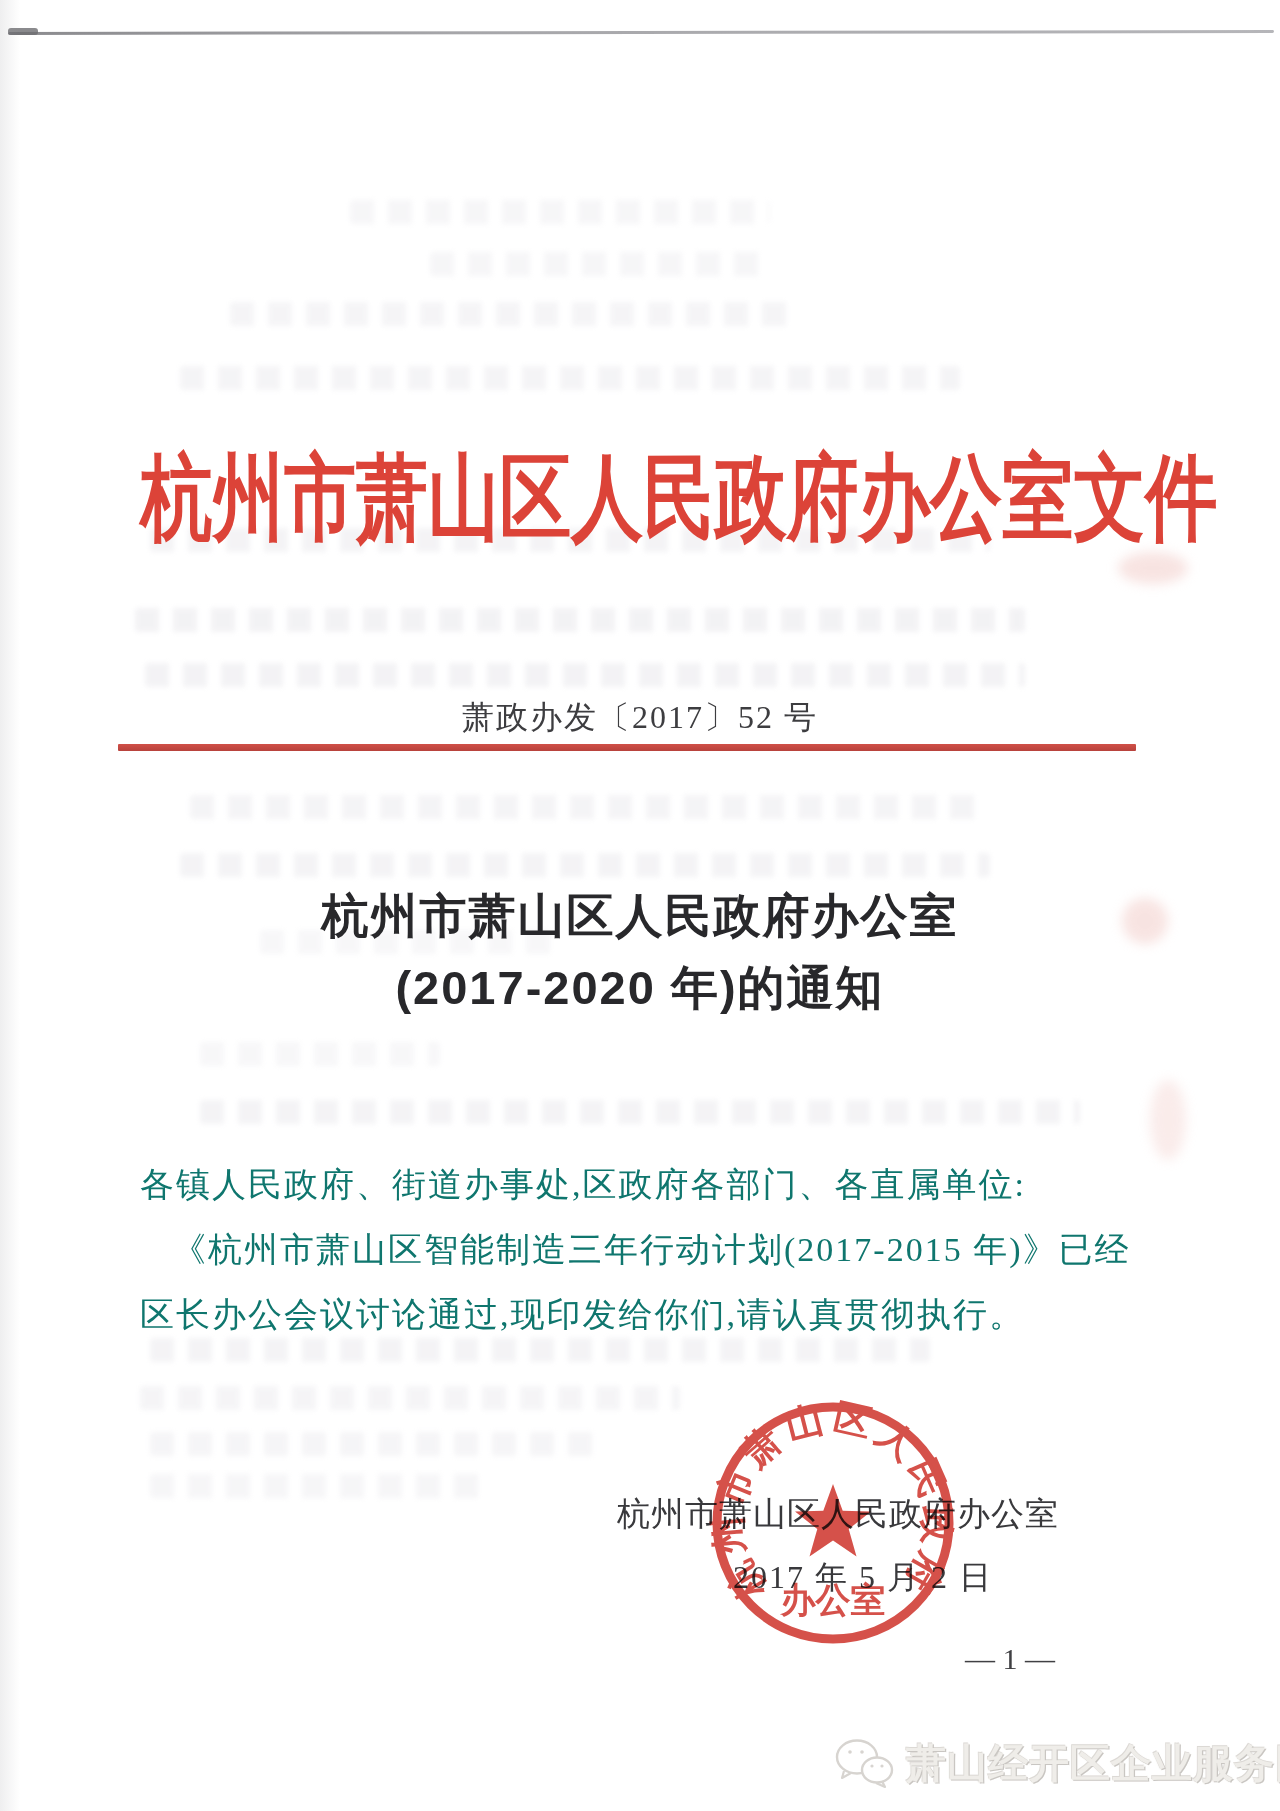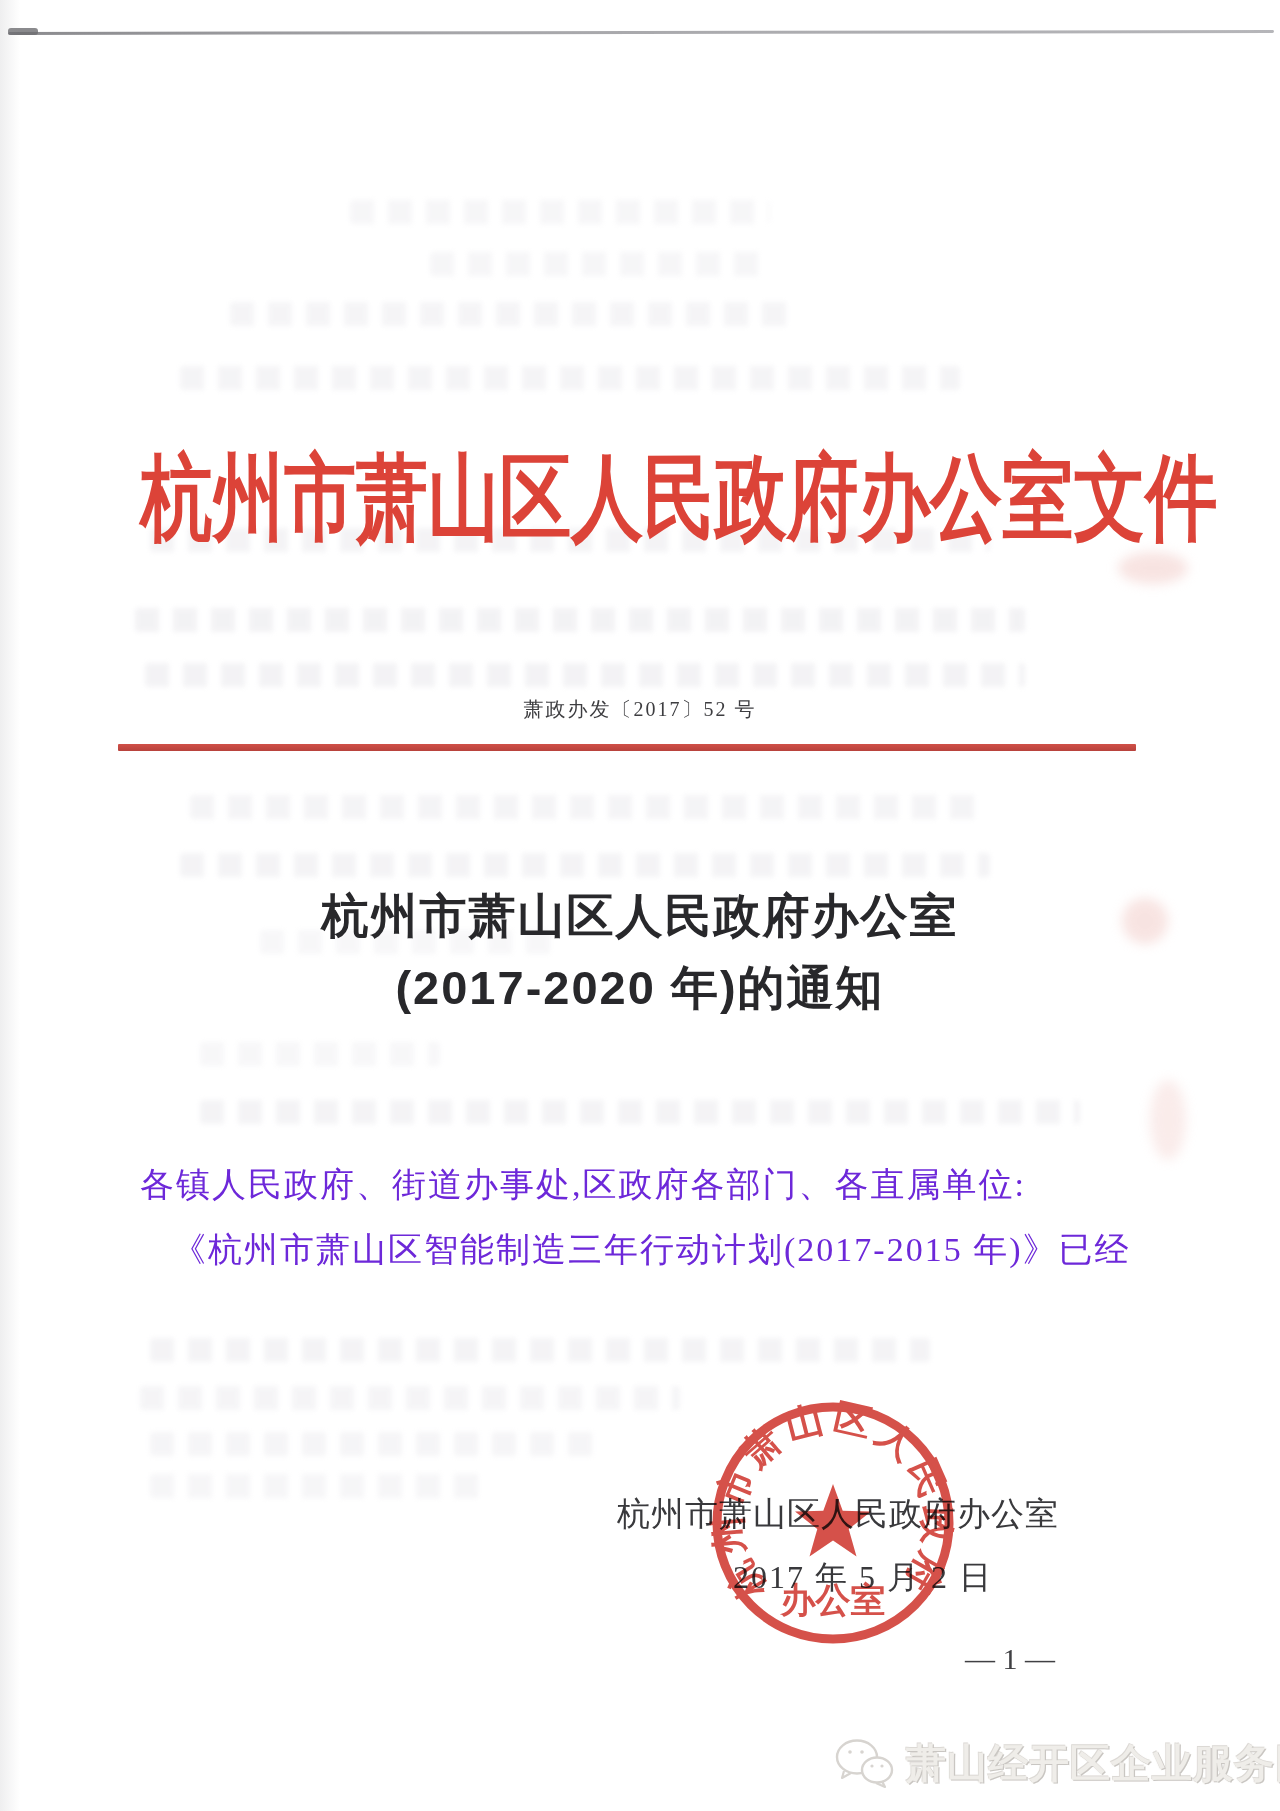--- a/index.html
+++ b/index.html
@@ -32,33 +32,33 @@
   
   .header-title{
     position:absolute;left:0;right:0;top:446px;text-align:center;
     font-family:"Liberation Sans",sans-serif;font-weight:900;
     font-size:92px;line-height:100px;color:#dc4338;
     transform:scale(0.78,1.02);transform-origin:center top;
     white-space:nowrap;
   }
   .doc-number{
     position:absolute;left:0;right:0;top:696px;text-align:center;
-    font-size:20px;letter-spacing:2px;color:#3d3d40;
+    font-size:32px;letter-spacing:2px;color:#3d3d40;
   }
   .red-rule{
     position:absolute;left:118px;top:744px;width:1018px;height:7px;
     background:linear-gradient(to bottom,#d05048,#b8423c);border-radius:1px;
   }
   .title-block{
     position:absolute;left:0;right:0;top:880px;text-align:center;
     font-family:"Liberation Sans",sans-serif;font-weight:800;color:#28282b;
   }
   .title-line{font-size:47px;line-height:72px;letter-spacing:2px;white-space:nowrap;}
   .body-block{
-    position:absolute;left:140px;top:1152px;width:1020px;color:#6d28d9;
+    position:absolute;left:140px;top:1152px;width:1020px;color:#0f766e;
   }
   .body-line{
     font-size:34px;line-height:65px;letter-spacing:2px;white-space:nowrap;
   }
   .body-line.indented{padding-left:32px;}
   .signature{
     position:absolute;left:617px;top:1492px;
     font-size:33px;letter-spacing:1px;color:#39393c;white-space:nowrap;
   }
   .sign-date{
@@ -120,20 +120,21 @@
 <div class="red-rule"></div>
 
 <div class="title-block">
   <div class="title-line">杭州市萧山区人民政府办公室</div>
   <div class="title-line">(2017-2020 年)的通知</div>
 </div>
 
 <div class="body-block">
   <div class="body-line">各镇人民政府、街道办事处,区政府各部门、各直属单位:</div>
   <div class="body-line indented">《杭州市萧山区智能制造三年行动计划(2017-2015 年)》已经</div>
+  <div class="body-line">区长办公会议讨论通过,现印发给你们,请认真贯彻执行。</div>
 </div>
 
 <div class="signature">杭州市萧山区人民政府办公室</div>
 <div class="sign-date">2017 年 5 月 2 日</div>
 
 <svg class="seal" viewBox="0 0 250 250" aria-hidden="true">
   <circle cx="125" cy="125" r="116" fill="none" stroke="#d2423a" stroke-width="9"></circle>
   <defs>
     <path id="sealArc" d="M 59.9 190.1 A 92 92 0 1 1 190.1 190.1" fill="none"></path>
   </defs>

